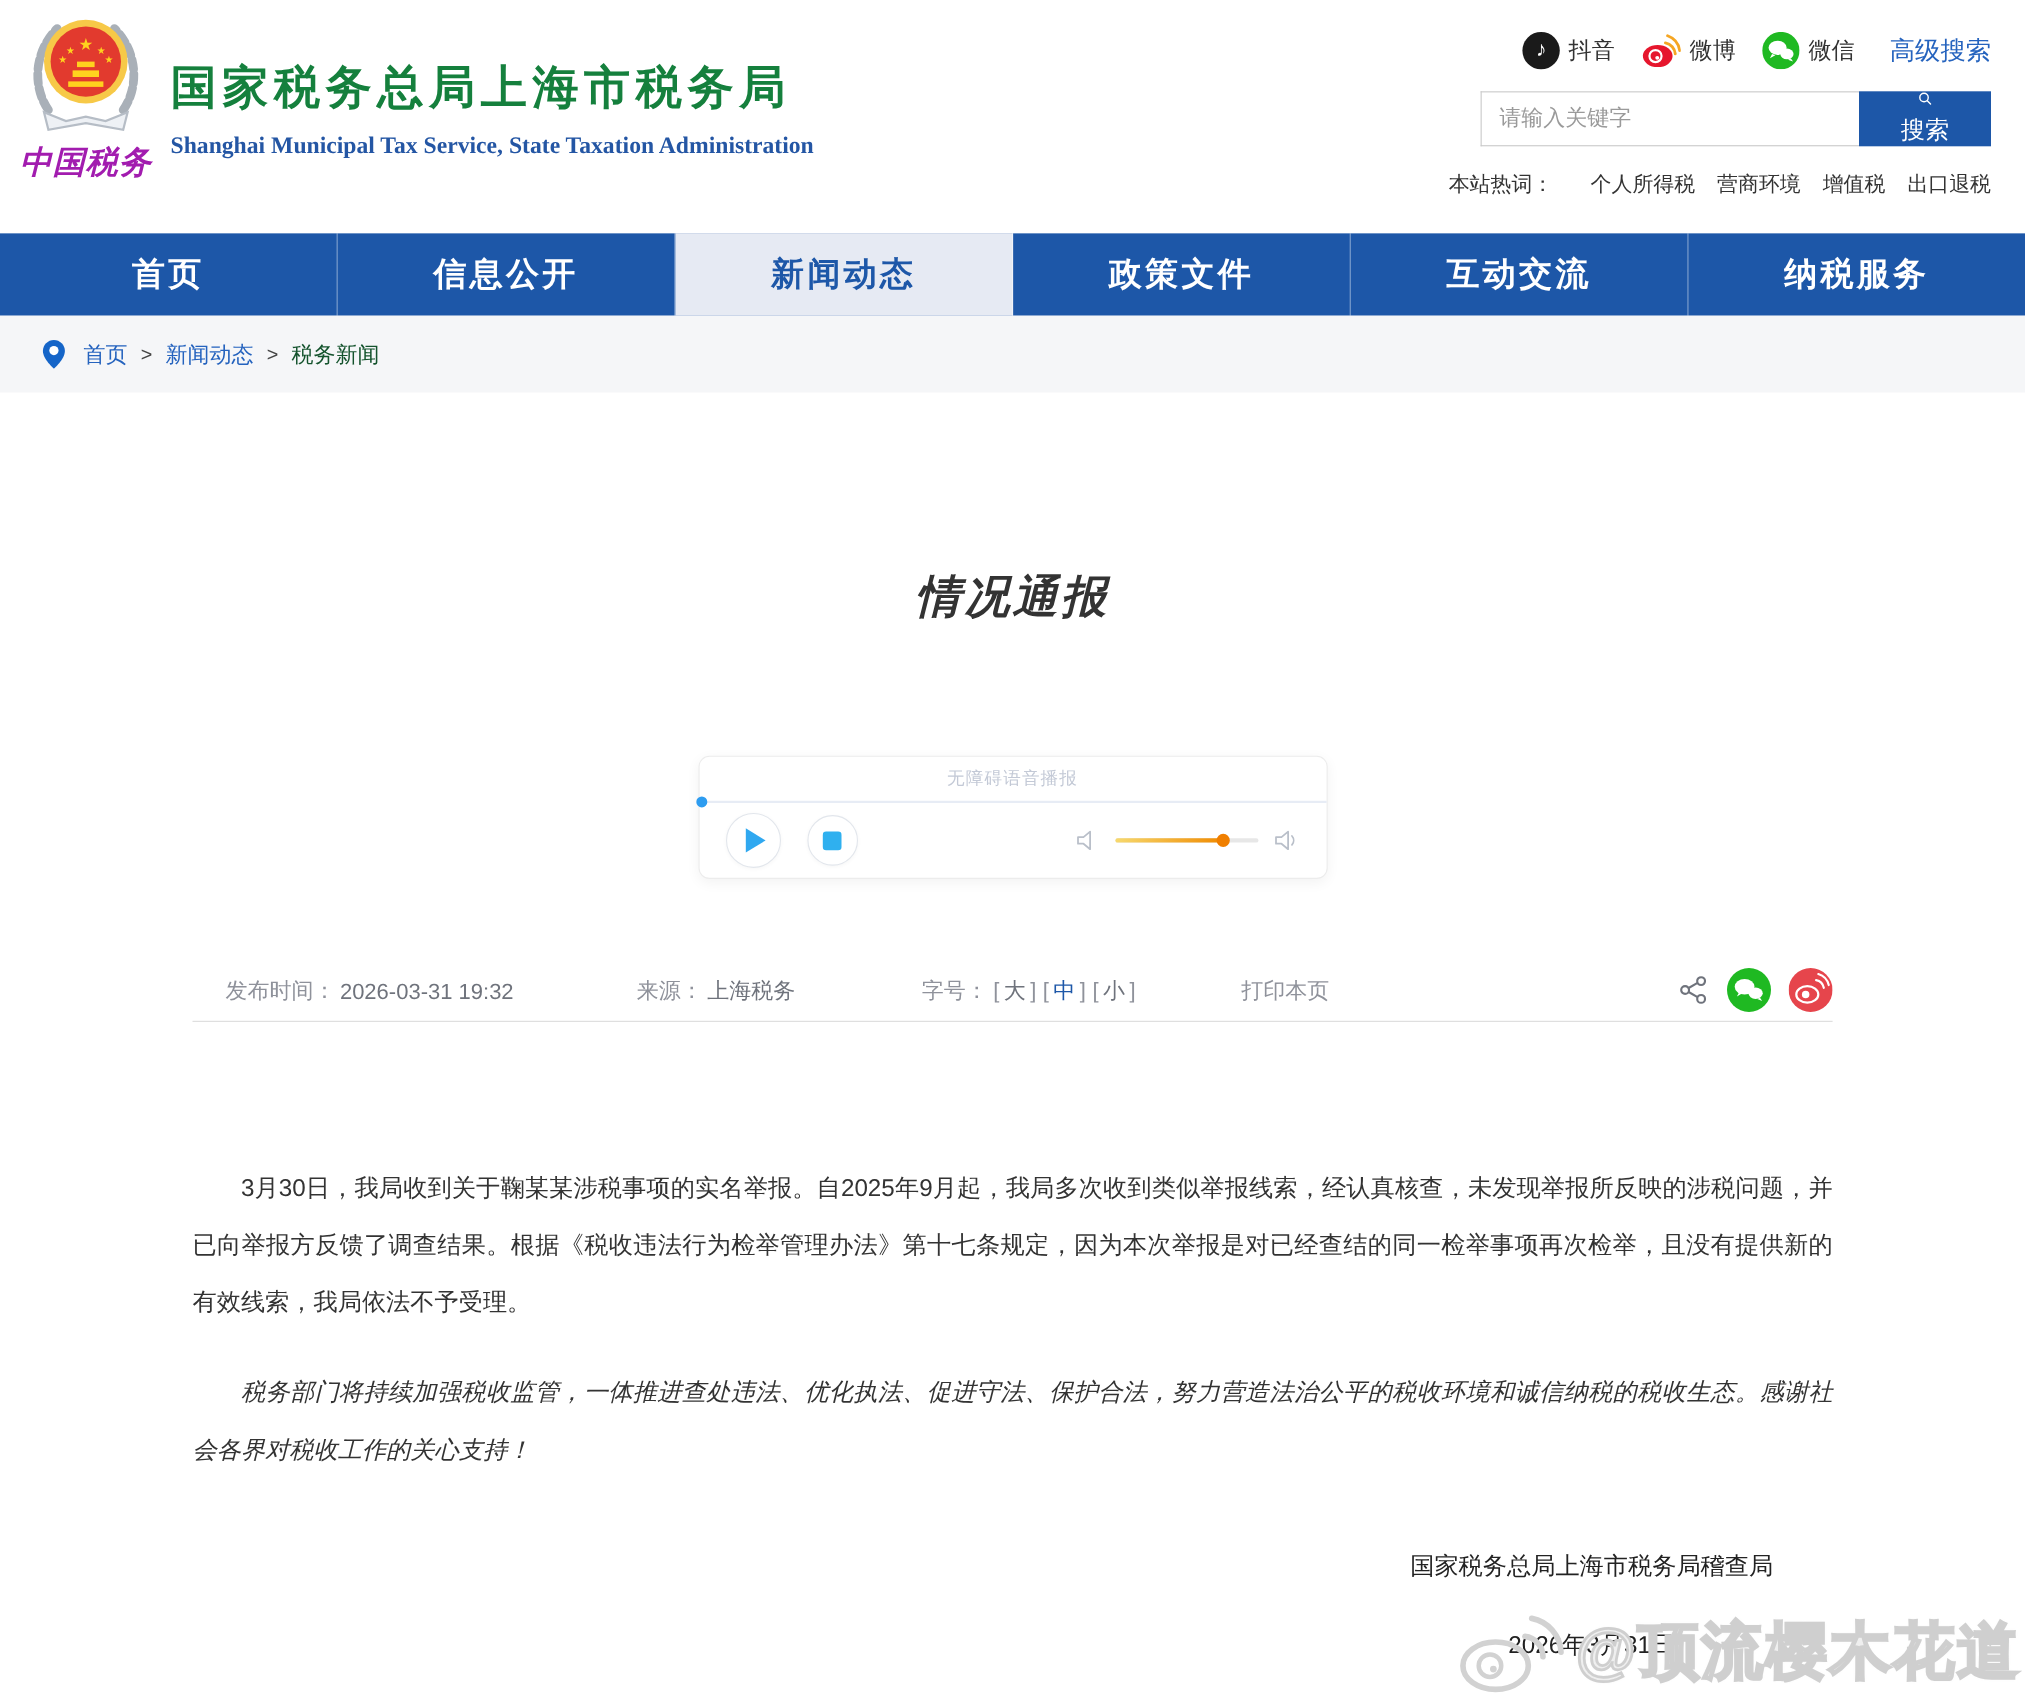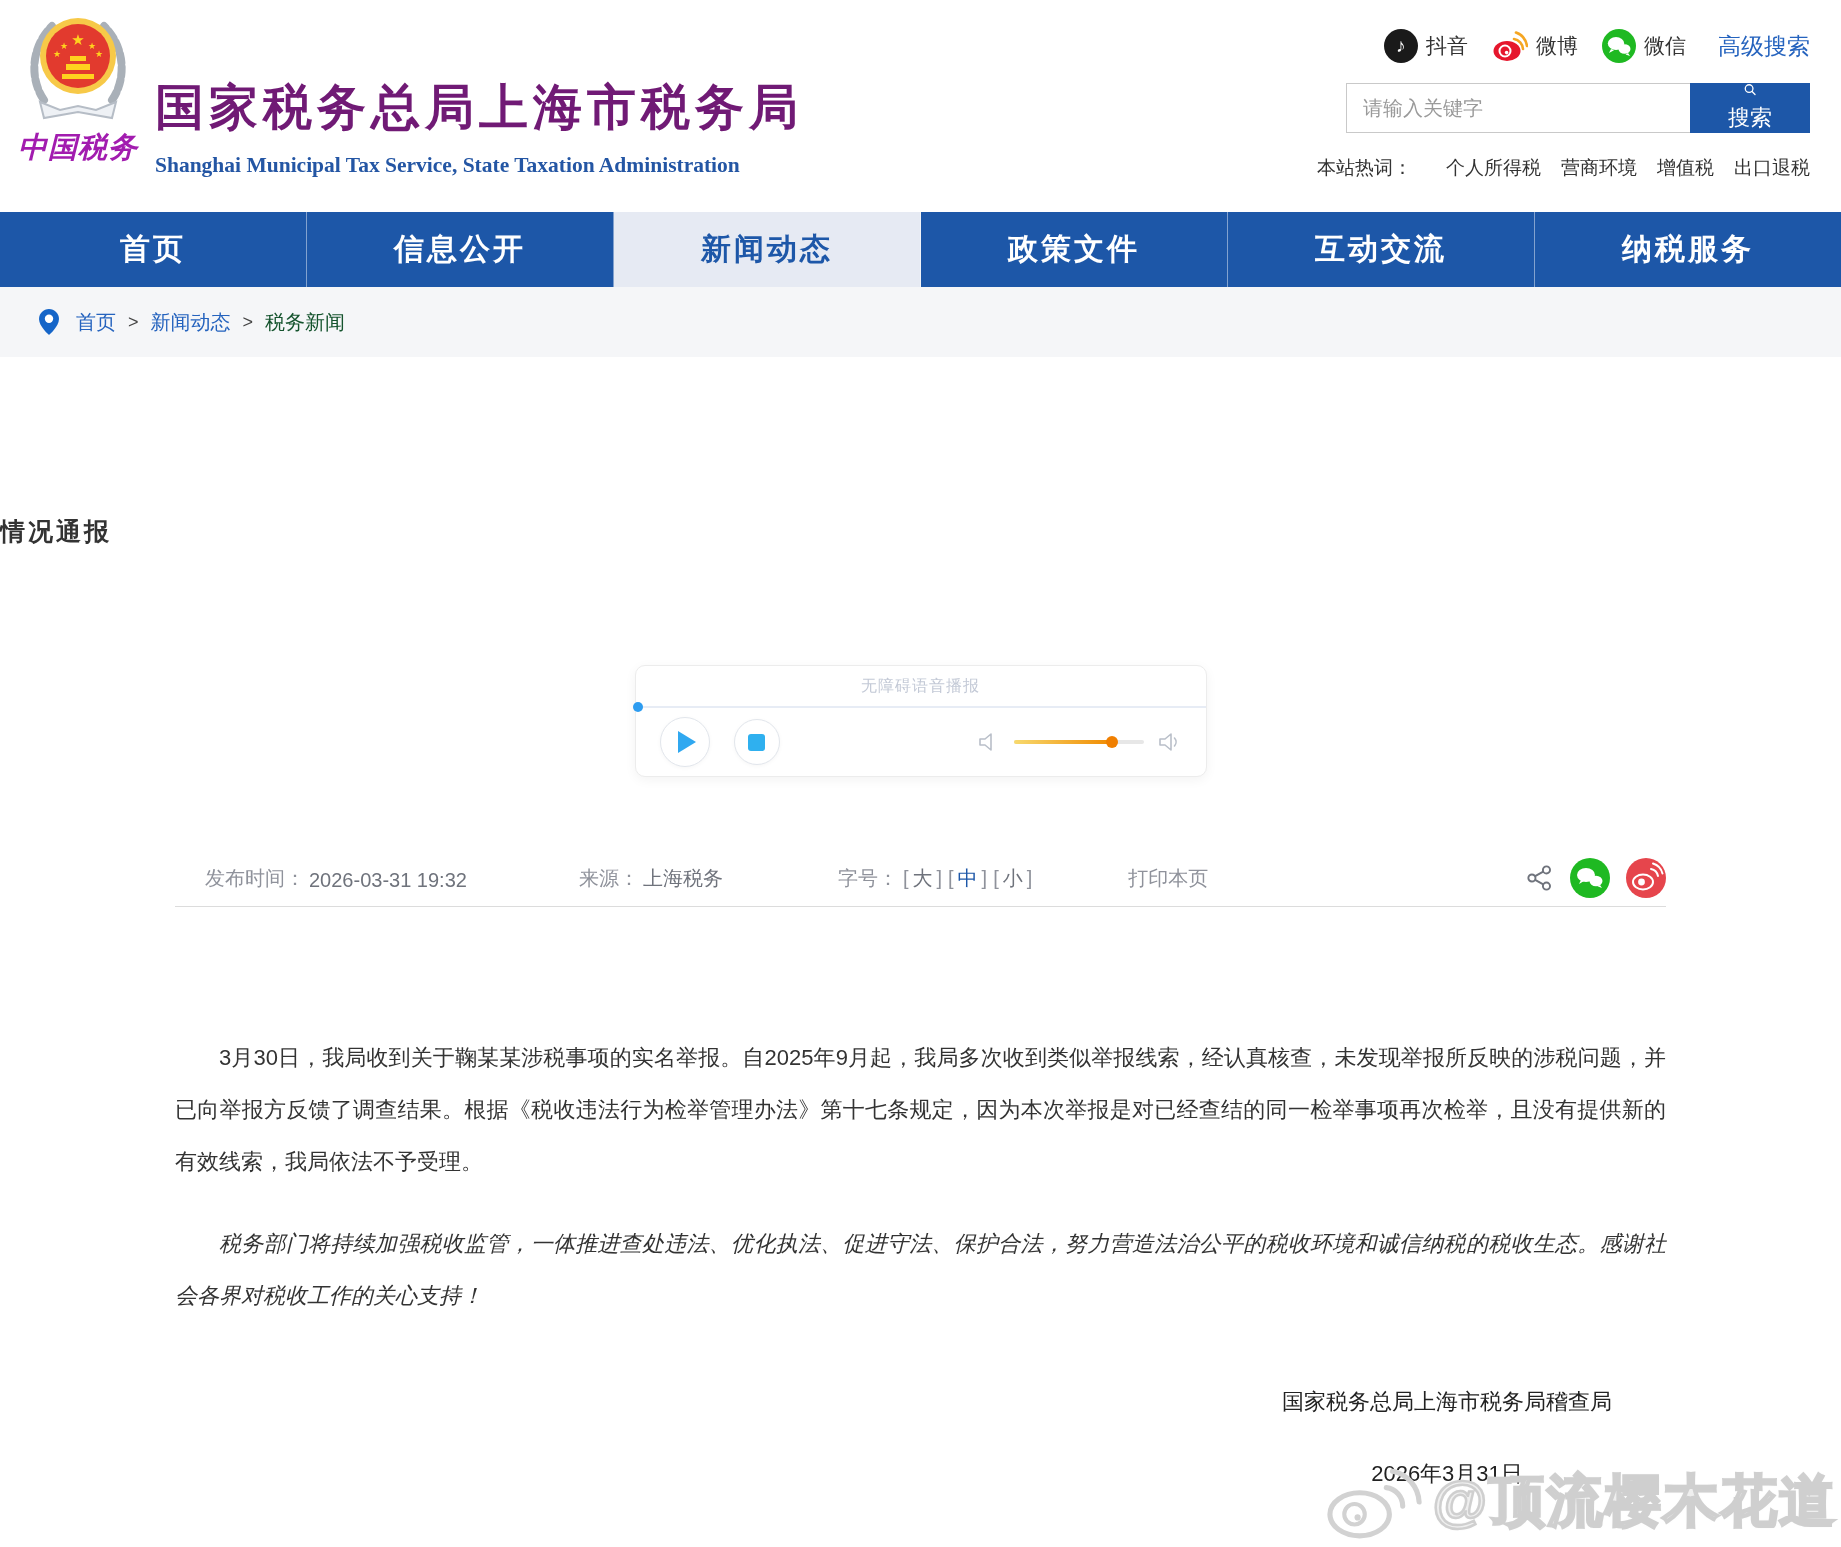--- a/index.html
+++ b/index.html
@@ -6,21 +6,21 @@
   html,body { background:#fff; }
   body { font-family:"Liberation Sans","DejaVu Sans",sans-serif; }
   .page { position:relative; width:1841px; height:1547px; background:#fff; overflow:hidden; }
 
   
   .site-header { position:relative; height:212px; background:#fff; }
   .logo { position:absolute; left:12px; top:4px; width:132px; text-align:center; cursor:pointer; }
   .logo svg { width:112px; height:126px; display:block; margin:0 auto; }
   .logo-caption { font-size:29px; font-weight:bold; font-style:italic; color:#a21caf; letter-spacing:1px; margin-top:-2px; white-space:nowrap; }
   .site-titles { position:absolute; left:155px; top:52px; }
-  .site-title-cn { font-size:49px; font-weight:bold; color:#701a75; letter-spacing:5px; white-space:nowrap;margin-top:23px; }
+  .site-title-cn { font-size:42px; font-weight:bold; color:#15803d; letter-spacing:5px; white-space:nowrap; }
   .site-title-en { font-family:"Liberation Serif","DejaVu Serif",serif; font-weight:bold; font-size:21.5px; color:#2456a4; margin-top:12px; white-space:nowrap; }
 
   .header-right { position:absolute; right:31px; top:26px; width:740px; }
   .social-row { display:flex; justify-content:flex-end; align-items:center; gap:10px; height:40px; }
   .social-item { display:flex; align-items:center; gap:8px; cursor:pointer; margin-left:14px; }
   .social-label { font-size:21px; color:#333; }
   .icon-circle { width:34px; height:34px; border-radius:50%; display:flex; align-items:center; justify-content:center; }
   .douyin-circle { background:#1a1a1a; color:#fff; font-size:19px; font-weight:bold; }
   .adv-search { font-size:23px; color:#2563be; margin-left:22px; cursor:pointer; text-decoration:none; }
 
@@ -41,21 +41,21 @@
 
   
   .breadcrumb-strip { height:70px; background:#f5f6f8; display:flex; align-items:center; padding-left:38px; font-size:20px; }
   .crumb-pin { display:flex; align-items:center; margin-right:16px; }
   .crumb-link { color:#2563be; text-decoration:none; cursor:pointer; }
   .crumb-sep { color:#444; margin:0 12px; font-size:18px; }
   .crumb-current { color:#14532d; }
 
   
   .article { position:relative; background:#fff; height:1190px; }
-  .article-title { padding-top:158px; font-size:25px; font-weight:bold; color:#333; letter-spacing:3px; }
+  .article-title { text-align:center; padding-top:158px; font-size:41px; font-weight:bold; color:#333; letter-spacing:3px;font-style:italic; }
 
   .player { position:relative; width:572px; height:112px; margin:117px auto 0; background:#fff; border:1px solid #ececec; border-radius:10px; box-shadow:0 3px 12px rgba(0,0,0,.05); }
   .player-top { position:relative; height:42px; display:flex; align-items:center; justify-content:center; font-size:16px; color:#c3c9d6; border-bottom:2px solid #e7ecf5; letter-spacing:1px; }
   .progress-dot { position:absolute; left:-3px; bottom:-6px; width:10px; height:10px; border-radius:50%; background:#2d9cf0; }
   .player-controls { height:68px; display:flex; align-items:center; padding:0 24px; }
   .player-btn { border-radius:50%; border:1px solid #e2e6ec; background:#fff; display:flex; align-items:center; justify-content:center; cursor:pointer; box-shadow:0 1px 4px rgba(0,0,0,.04); }
   .btn-play { width:50px; height:50px; }
   .play-tri { width:0; height:0; border-left:18px solid #30a8f0; border-top:11px solid transparent; border-bottom:11px solid transparent; margin-left:5px; }
   .btn-stop { width:46px; height:46px; margin-left:24px; }
   .stop-sq { width:17px; height:17px; background:#2fb0ef; border-radius:3px; }

